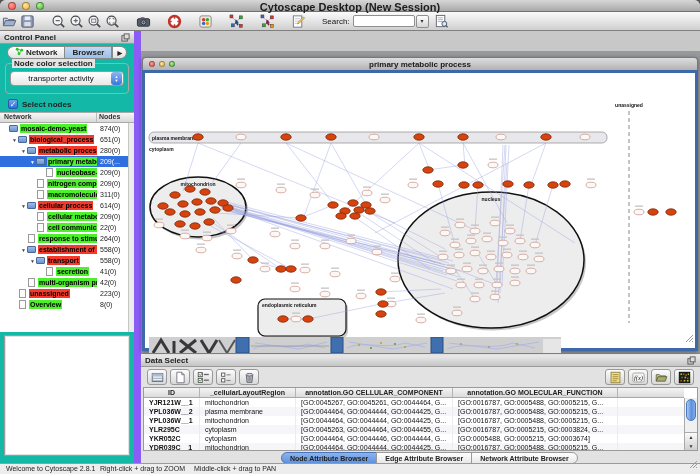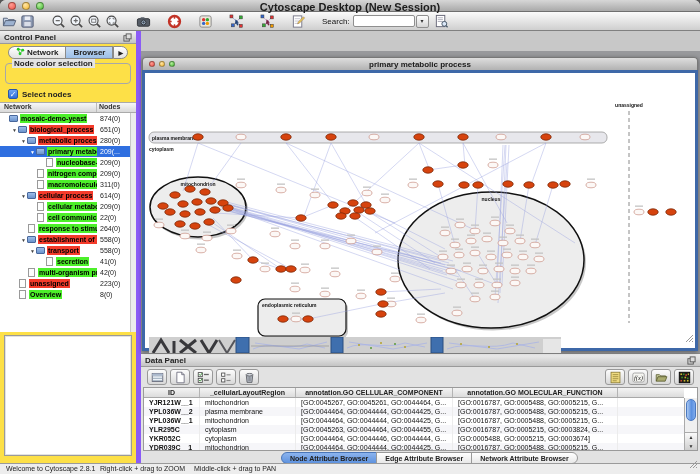--- a/index.html
+++ b/index.html
@@ -22,32 +22,32 @@
   .tb-group{display:flex;align-items:center;margin-right:13px;}
   .tb-btn{width:18px;height:17px;display:flex;align-items:center;justify-content:center;cursor:default;}
   .tb-btn svg{width:15px;height:15px;}
   .search-label{font-size:8px;color:#111;margin:0 3px 0 2px;}
   .search-input{width:62px;height:12px;border:1px solid #8f8f8f;border-radius:2px;font-size:8px;padding:0 2px;background:#fff;}
   .combo-btn{width:13px;height:13px;margin-left:1px;border:1px solid #8f8f8f;border-radius:2px;
              background:linear-gradient(#fff,#d5d5d5);font-size:6px;line-height:11px;text-align:center;color:#333;padding:0;}
   
   .main{flex:1;display:flex;min-height:0;}
   
-  .cp{width:141px;flex:0 0 141px;background:#fde047;border-right:5px solid #8b5cf6;display:flex;flex-direction:column;}
+  .cp{width:141px;flex:0 0 141px;background:#14b8a6;border-right:7px solid #8b5cf6;display:flex;flex-direction:column;}
   .panel-head{height:13px;flex:0 0 13px;background:linear-gradient(#f0f0f0,#c4c4c4);border-bottom:1px solid #9a9a9a;
               display:flex;align-items:center;padding:0 4px;}
   .panel-head .ph-title{font-size:8px;font-weight:bold;color:#222;flex:1;}
   .float-ico svg{width:9px;height:9px;display:block;}
   .cp-tabs{height:17px;flex:0 0 17px;display:flex;align-items:center;justify-content:center;padding:2px 4px;}
   .seg{height:13px;display:flex;align-items:center;justify-content:center;gap:2px;font-size:8px;font-weight:bold;color:#222;
        background:linear-gradient(#fff,#e2e2e2);border:1px solid #8a8a8a;padding:0 7px;}
   .seg.first{border-radius:7px 0 0 7px;border-right:none;}
   .seg.sel{background:linear-gradient(#c3d9f3,#9cbfe8);}
   .seg.arrow{border-radius:0 7px 7px 0;border-left:1px solid #8a8a8a;padding:0 4px;font-size:6px;}
-  .fieldset{margin:2px 5px 2px;border:1px solid #a8a8a8;border-radius:4px;padding:4px 4px 15px;position:relative;}
+  .fieldset{margin:2px 5px 2px;border:1px solid #a8a8a8;border-radius:4px;padding:4px 4px 7px;position:relative;}
   .fieldset .legend{position:absolute;top:-5px;left:6px;background:#e4e4e4;padding:0 2px;font-size:8px;font-weight:bold;color:#222;}
   .combo{height:15px;margin-top:3px;background:linear-gradient(#fff,#e8e8e8);border:1px solid #999;border-radius:4px;
          display:flex;align-items:center;}
   .combo .combo-val{flex:1;font-size:8px;color:#111;text-align:center;}
   .stepper{width:11px;height:13px;margin-right:1px;border-radius:3px;background:linear-gradient(#8cb6f2,#3a76d8);
            display:flex;flex-direction:column;align-items:center;justify-content:center;color:#fff;font-size:4px;line-height:4px;}
   .cb-row{display:flex;align-items:center;gap:4px;padding:3px 8px 3px;}
   .checkbox{width:10px;height:10px;border-radius:2px;background:linear-gradient(#6ea4f2,#2f6fdc);border:1px solid #2a57a8;
             color:#fff;font-size:8px;line-height:9px;text-align:center;}
   .cb-label{font-size:8px;font-weight:bold;color:#222;}
@@ -303,20 +303,27 @@
               </svg></span>
           <span>Network</span>
         </div>
         <div class="seg sel">
           <span>Browser</span>
         </div>
         <div class="seg arrow">▶</div>
       </div>
       <div class="fieldset">
         <span class="legend">Node color selection</span>
+        <div class="combo">
+          <span class="combo-val">transporter activity</span>
+          <span class="stepper">
+              <span>▲</span>
+              <span>▼</span>
+            </span>
+        </div>
       </div>
       <div class="cb-row">
         <span class="checkbox">✓</span>
         <span class="cb-label">Select nodes</span>
       </div>
       <div class="tree-head">
         <span class="c1">Network</span>
         <span class="c2">Nodes</span>
       </div>
       <div class="tree" id="treeRows">
@@ -790,21 +797,21 @@
                 <circle cx="340" cy="10" r="1"></circle>
                 <circle cx="368" cy="7" r="1"></circle>
               </g>
             <rect x="394" y="2" width="18" height="14" fill="#e6e6e6"></rect>
           </svg>
         </div>
       </div>
 
       <div class="dp">
         <div class="panel-head">
-          <span class="ph-title">Data Panel</span>
+          <span class="ph-title">Data Select</span>
           <span class="float-ico">
             <svg viewBox="0 0 10 10">
                 <rect x="1" y="3" width="6" height="6" fill="none" stroke="#555"></rect>
                 <rect x="3.5" y="1" width="5.5" height="5.5" fill="#ddd" stroke="#555"></rect>
               </svg>
           </span>
         </div>
         <div class="dp-toolbar">
           <div id="dpToolL" style="display:flex;gap:3px">
               <div class="dp-btn">

